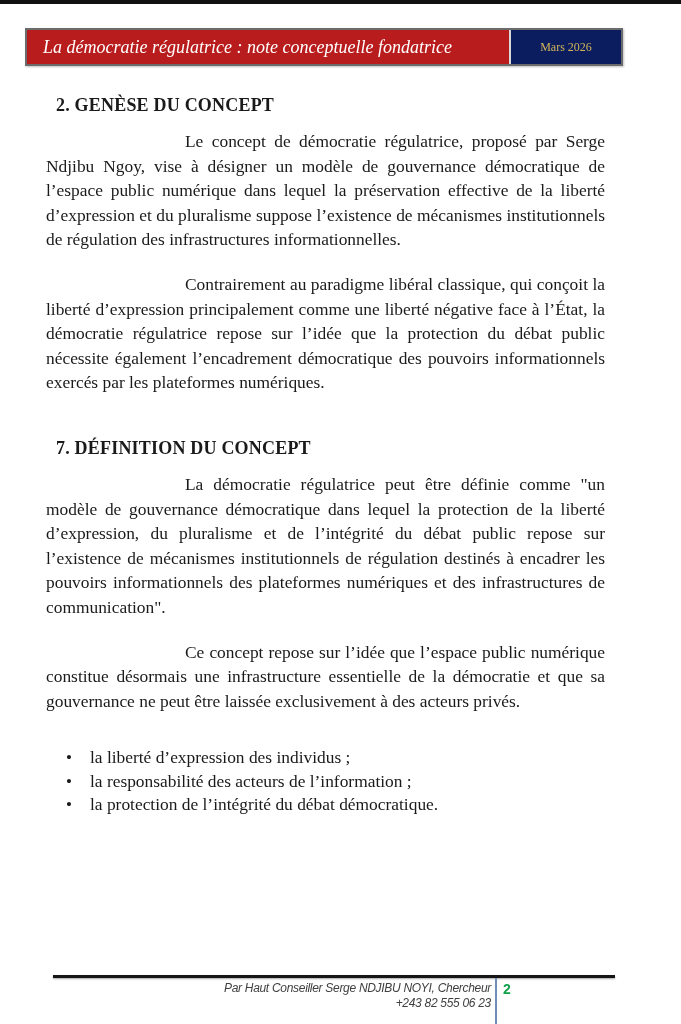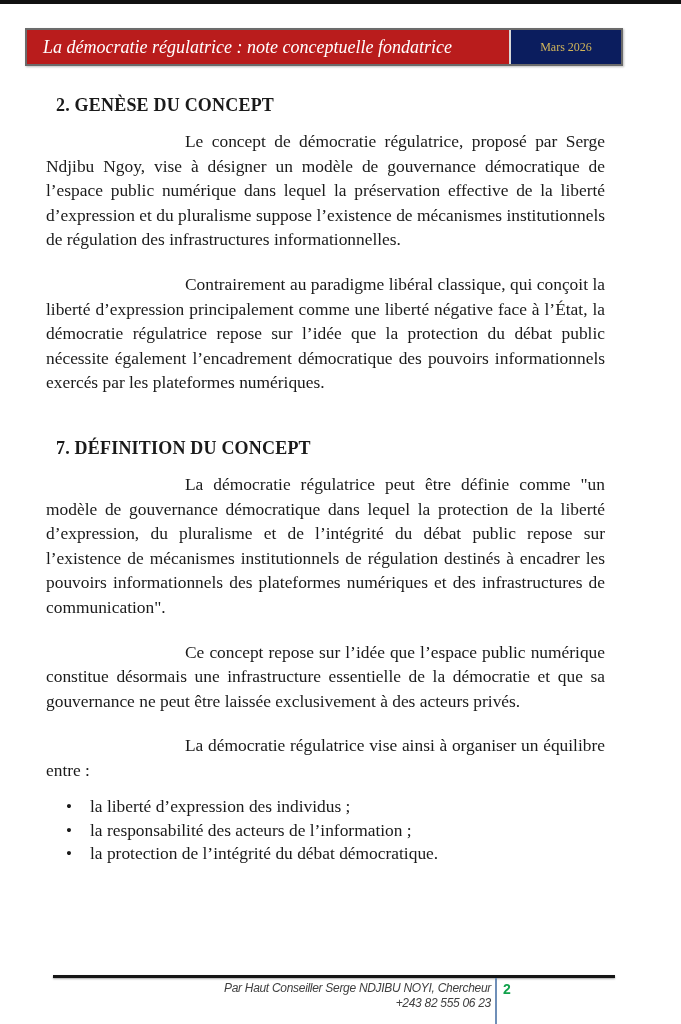--- a/index.html
+++ b/index.html
@@ -141,21 +141,20 @@
   <p class="para">Contrairement au paradigme libéral classique, qui conçoit la liberté d’expression principalement comme une liberté négative face à l’État, la démocratie régulatrice repose sur l’idée que la protection du débat public nécessite également l’encadrement démocratique des pouvoirs informationnels exercés par les plateformes numériques.</p>
   <div class="gap-h"></div>
   <div class="gap-h"></div>
 
   <h2 class="section-title">7. DÉFINITION DU CONCEPT</h2>
   <div class="gap-s"></div>
   <p class="para">La démocratie régulatrice peut être définie comme "un modèle de gouvernance démocratique dans lequel la protection de la liberté d’expression, du pluralisme et de l’intégrité du débat public repose sur l’existence de mécanismes institutionnels de régulation destinés à encadrer les pouvoirs informationnels des plateformes numériques et des infrastructures de communication".</p>
   <div class="gap-h"></div>
   <p class="para">Ce concept repose sur l’idée que l’espace public numérique constitue désormais une infrastructure essentielle de la démocratie et que sa gouvernance ne peut être laissée exclusivement à des acteurs privés.</p>
   <div class="gap-h"></div>
-  <p class="para">La démocratie régulatrice vise ainsi à organiser un équilibre entre :</p>
   <div class="gap-m"></div>
 
   <ul class="bullets">
     <li>
       <span class="bullet-dot">•</span>
       <span>la liberté d’expression des individus ;</span>
     </li>
     <li>
       <span class="bullet-dot">•</span>
       <span>la responsabilité des acteurs de l’information ;</span>

